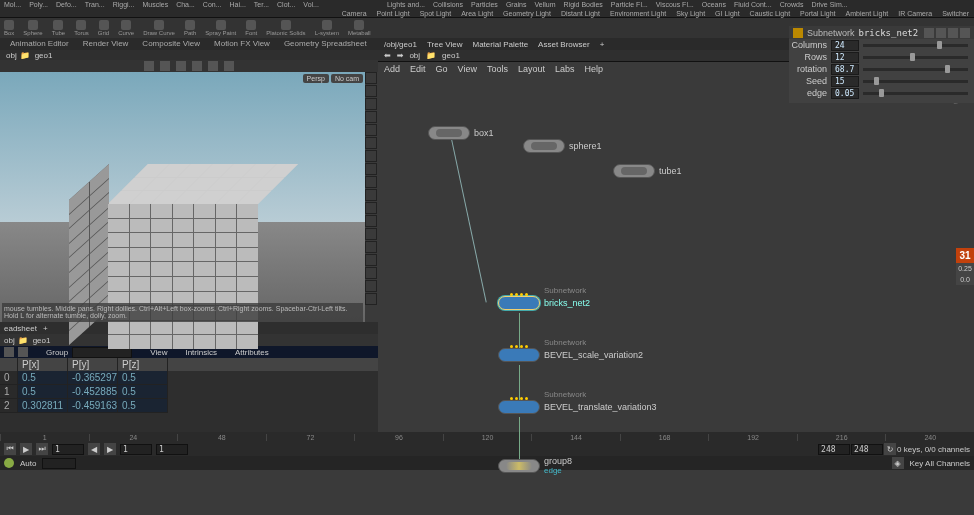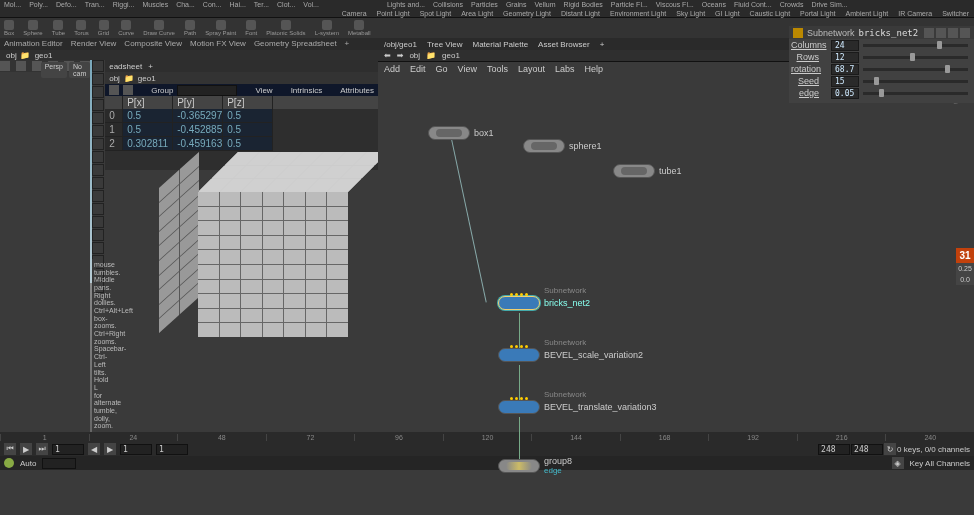--- a/index.html
+++ b/index.html
@@ -13,28 +13,28 @@
 .shelf-row { display: flex; height: 9px; background: #2a2a2a; font-size: 7px; border-bottom: 1px solid #111; }
 .shelf-row span { padding: 0 5px; line-height: 9px; color: #aaa; white-space: nowrap; }
 
 
 .shelf-tools { display: flex; height: 20px; background: #333; gap: 1px; font-size: 6px; align-items: center; }
 .tool-item { display: flex; flex-direction: column; align-items: center; padding: 1px 4px; color: #999; }
 .tool-icon { width: 10px; height: 10px; background: #555; border-radius: 2px; }
 
 
 .tab-row { display: flex; height: 12px; background: #2a2a2a; font-size: 8px; align-items: center; padding: 0 4px; gap: 8px; }
-.tab-row span { line-height: 12px; color: #aaa; }
+.tab-row span { line-height: 12px; color: #aaa; margin-left: 6px; }
 
 
 .crumb-row { display: flex; height: 10px; background: #2f2f2f; font-size: 8px; align-items: center; padding: 0 6px; gap: 4px; }
 
 
 .main { display: flex; height: 372px; }
-.left-col { width: 378px; display: flex; }
+.left-col { width: 378px; display: flex; flex-direction: column; }
 .right-col { flex: 1; display: flex; flex-direction: column; position: relative; }
 
 
 .viewport-tools { display: flex; height: 12px; background: #333; justify-content: center; gap: 6px; align-items: center; }
 .vp-btn { width: 10px; height: 10px; background: #555; }
 .viewport { flex: 1; position: relative; background: linear-gradient(#7aa8bb, #b8ccd5 60%, #888 60%, #666); }
 .viewport-controls { position: absolute; right: 2px; top: 2px; display: flex; gap: 2px; font-size: 7px; }
 .vp-ctrl { background: #444; padding: 1px 4px; border-radius: 2px; color: #ccc; }
 .vp-side-tools { position: absolute; right: -13px; top: 0; width: 13px; display: flex; flex-direction: column; gap: 1px; }
 .vp-side-tools div { width: 12px; height: 12px; background: #3a3a3a; border: 1px solid #222; }
@@ -87,21 +87,21 @@
 
 
 .param-panel { position: absolute; right: 0; top: 26px; width: 185px; background: #414141; font-size: 9px; z-index: 5; padding-bottom: 4px; }
 .param-head { display: flex; align-items: center; height: 13px; padding: 0 4px; gap: 4px; background: #3a3a3a; }
 .param-head .folder { width: 10px; height: 10px; background: #b80; }
 .param-head .type { color: #bbb; }
 .param-head .name { color: #ddd; font-family: monospace; }
 .param-head .icons { margin-left: auto; display: flex; gap: 2px; }
 .param-head .icons div { width: 10px; height:10px; background:#555; }
 .param-row { display: flex; align-items: center; height: 12px; padding: 0 2px; }
-.param-row .plabel { width: 40px; text-align: right; padding-right: 12px; color: #ccc; text-decoration: underline; }
+.param-row .plabel { width: 40px; text-align: right; padding-right: 4px; color: #ccc; }
 .param-row .pval { width: 28px; background: #2a2a2a; padding: 0 3px; color: #cfeaff; font-family: monospace; font-size: 8px; border: 1px solid #1a1a1a; }
 .param-row .slider { flex: 1; height: 3px; background: #2a2a2a; margin: 0 4px; position: relative; }
 .param-row .slider .thumb { position: absolute; width: 5px; height: 8px; background: #999; top: -3px; border-radius: 1px; }
 
 
 .gauge { position: absolute; right: 0; top: 248px; width: 18px; background: #444; font-size: 10px; text-align: center; z-index: 5; }
 .gauge .num { background: #c2410c; color: #fff; font-weight: bold; padding: 2px 0; }
 .gauge .g1, .gauge .g2 { font-size: 7px; padding: 2px 0; color: #ccc; }
 
 

